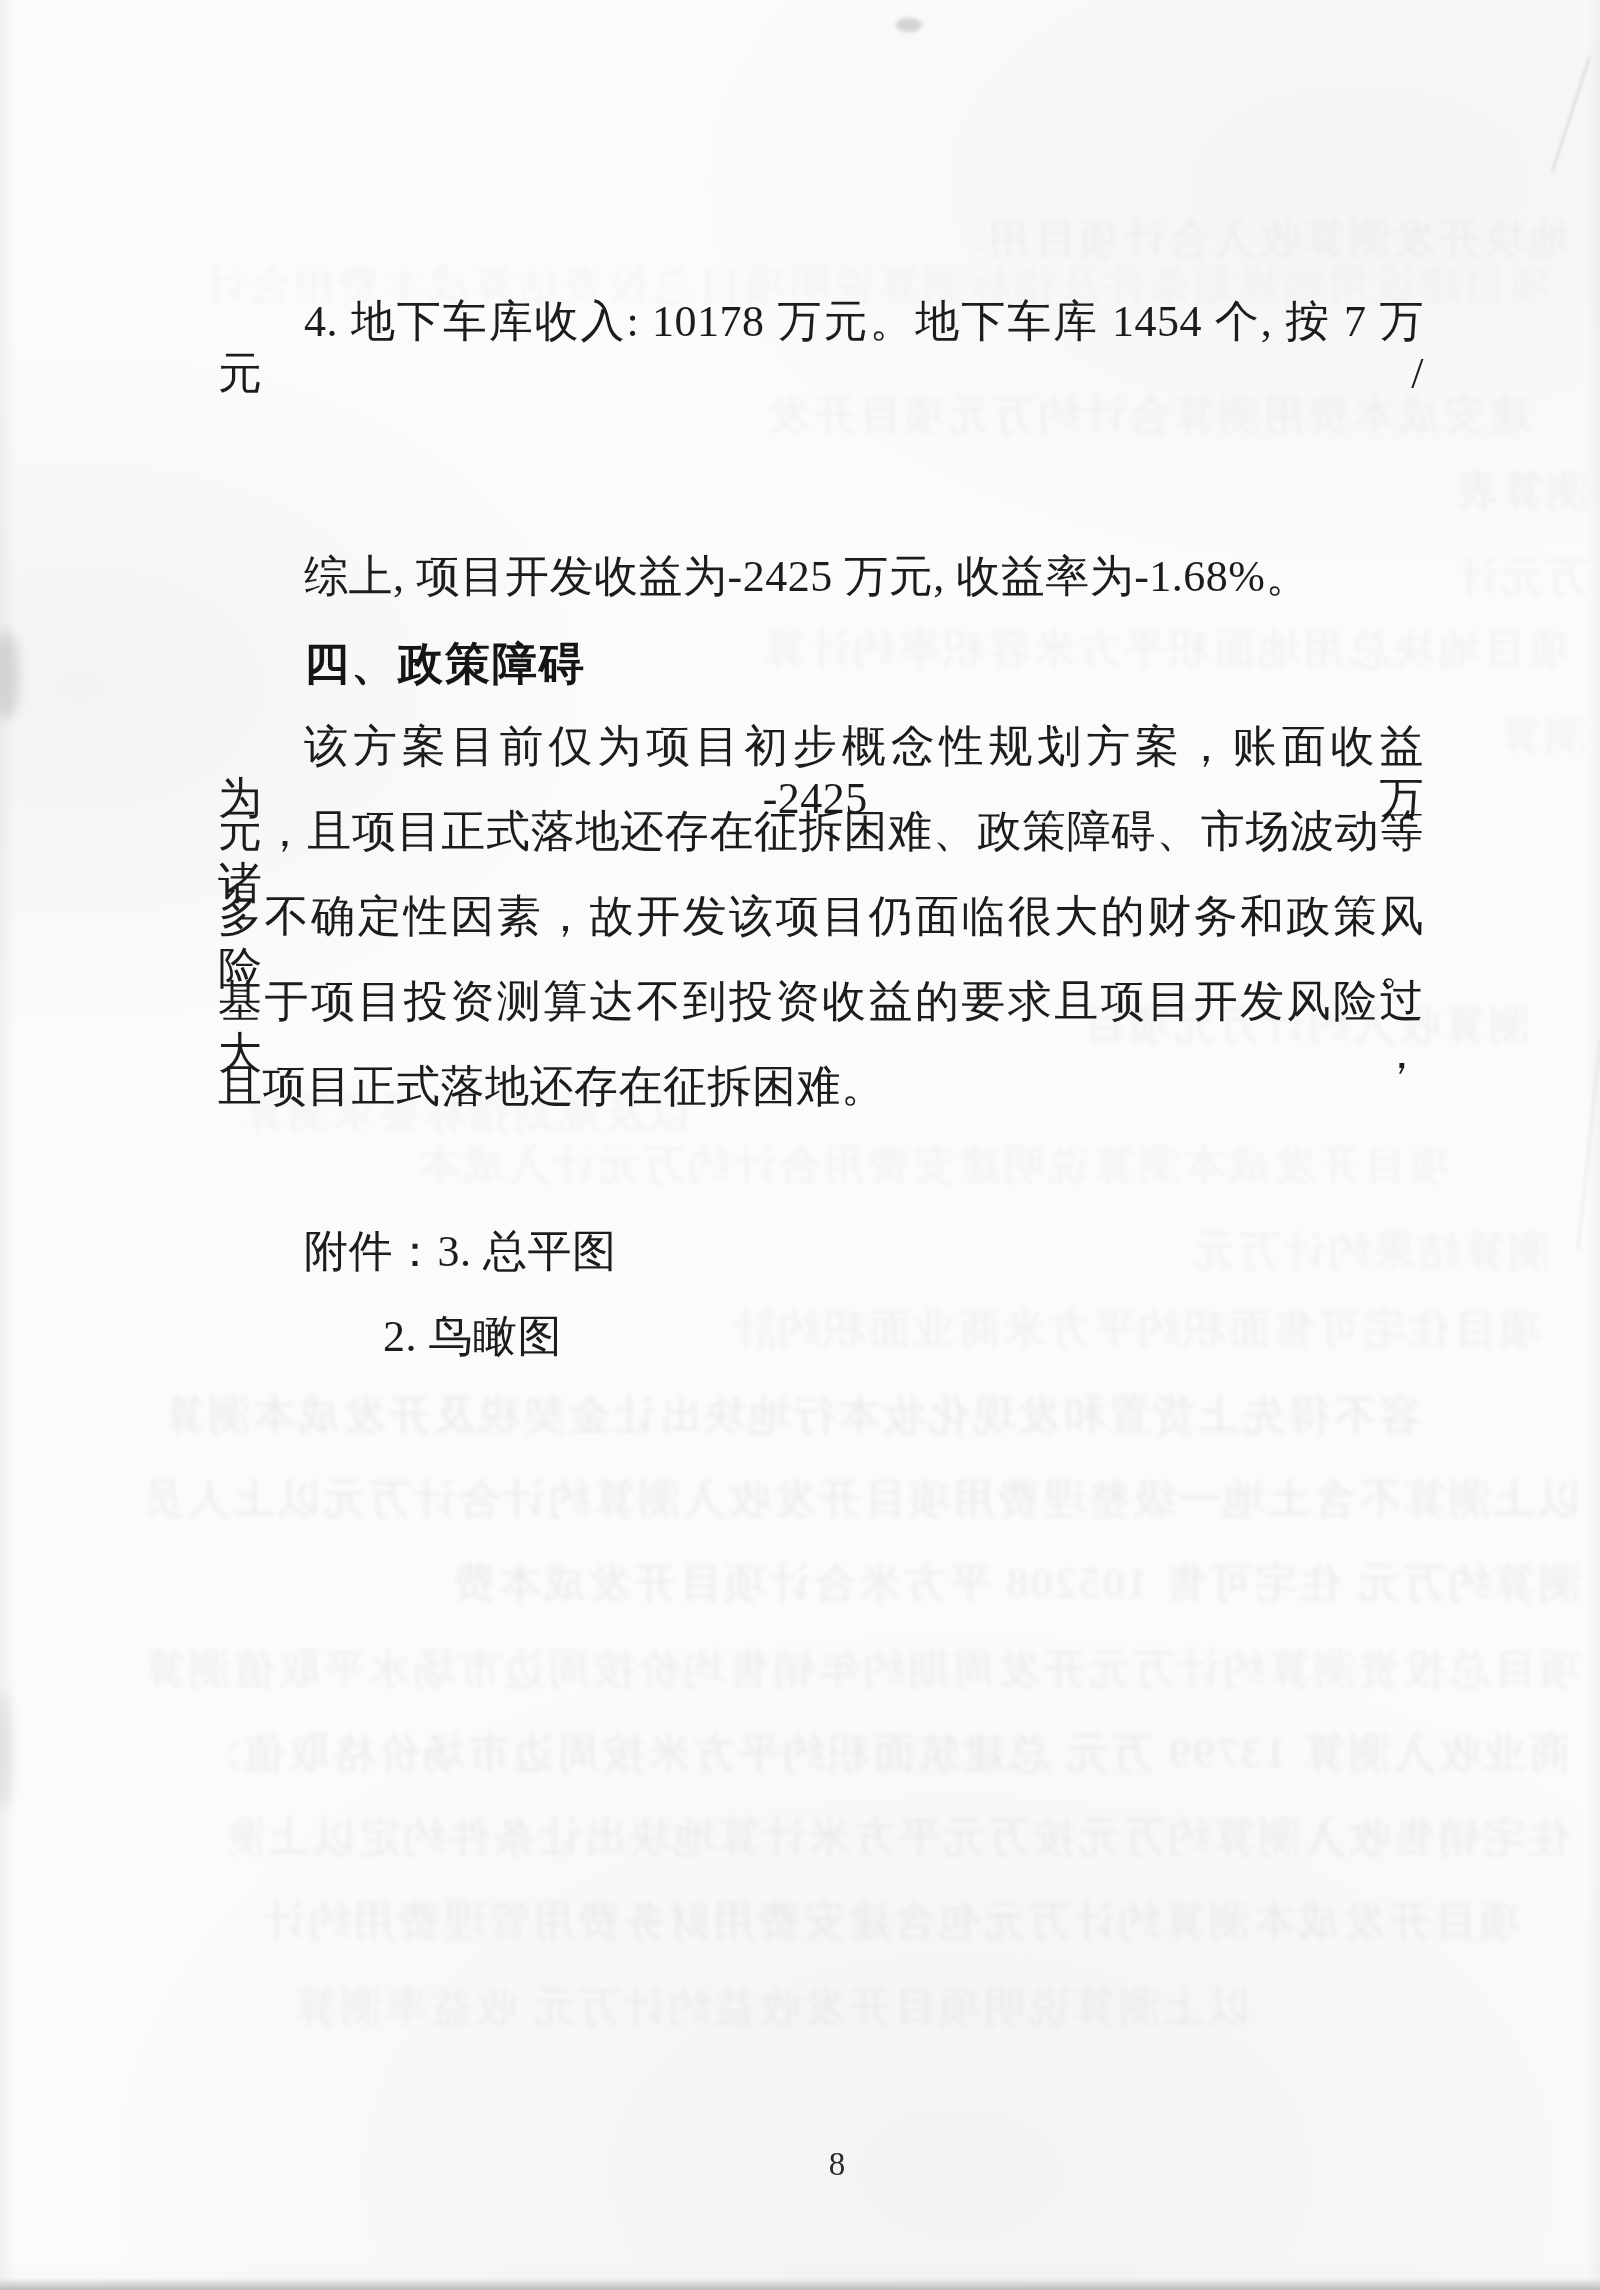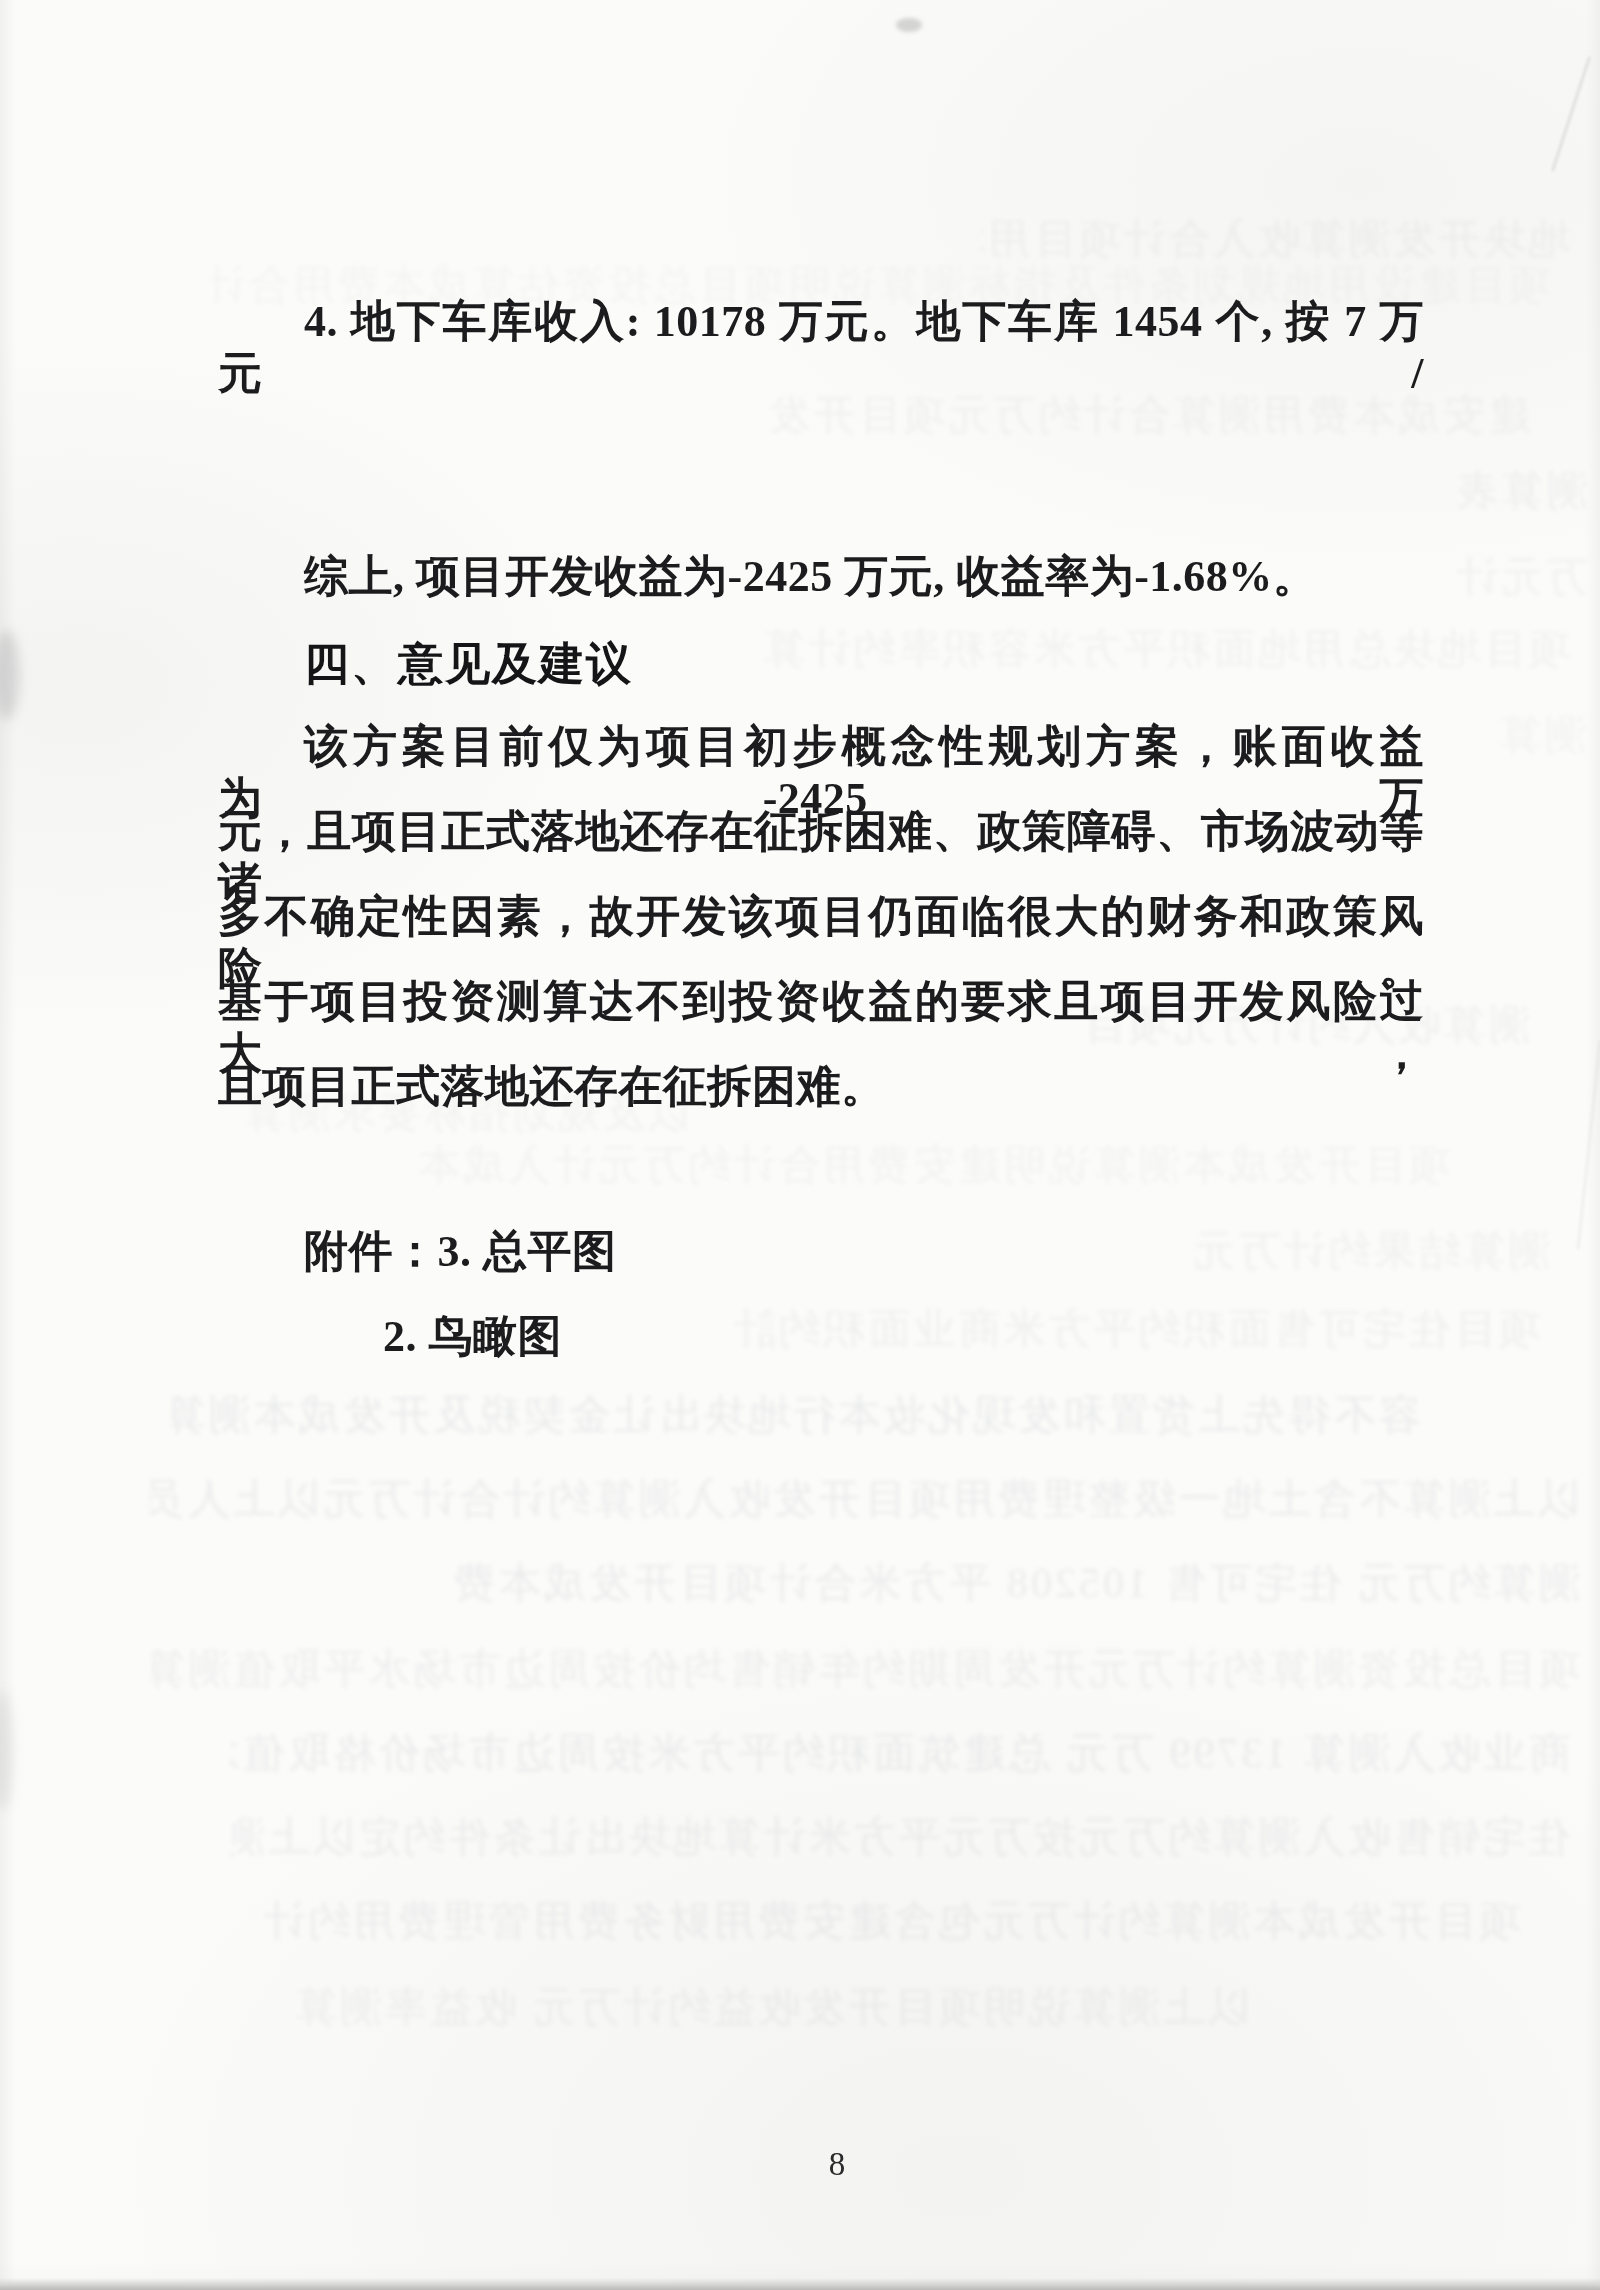--- a/index.html
+++ b/index.html
@@ -38,21 +38,20 @@
   }
   .crease.low{right:10px;top:1040px;height:210px;transform:rotate(6deg);opacity:.5;}
 
   
   .line{
     position:absolute;left:218px;width:1206px;
     font-size:44px;line-height:52px;
     letter-spacing:0.5px;
     white-space:pre;
     z-index:10;
-    font-weight:bold;
   }
   .indent{text-indent:86px;}
   .fill{white-space:normal;text-align:justify;text-align-last:justify;}
   .heading{
     font-family:"Liberation Sans","DejaVu Sans",sans-serif;
     font-weight:700;font-size:45px;letter-spacing:2px;
     color:#151517;
   }
   .attach2{text-indent:165px;}
 
@@ -105,21 +104,21 @@
 
   <div class="smudge a"></div>
   <div class="smudge b"></div>
   <div class="smudge c"></div>
   <div class="crease"></div>
   <div class="crease low"></div>
   <div class="scan-edge-bottom"></div>
 
   <div class="line indent fill" style="top:296px">4. 地下车库收入: 10178 万元。地下车库 1454 个, 按 7 万元/</div>
   <div class="line indent" style="top:551px">综上, 项目开发收益为-2425 万元, 收益率为-1.68%。</div>
-  <div class="line indent heading" style="top:638px">四、意见及建议</div>
+  <div class="line indent heading" style="top:638px">四、政策障碍</div>
   <div class="line indent fill" style="top:721px">该方案目前仅为项目初步概念性规划方案，账面收益为-2425 万</div>
   <div class="line fill" style="top:806px">元，且项目正式落地还存在征拆困难、政策障碍、市场波动等诸</div>
   <div class="line fill" style="top:891px">多不确定性因素，故开发该项目仍面临很大的财务和政策风险。</div>
   <div class="line fill" style="top:976px">基于项目投资测算达不到投资收益的要求且项目开发风险过大，</div>
   <div class="line" style="top:1061px">且项目正式落地还存在征拆困难。</div>
   <div class="line indent" style="top:1226px">附件：3. 总平图</div>
   <div class="line attach2" style="top:1311px">2. 鸟瞰图</div>
 
   <div class="page-number">8</div>
 

